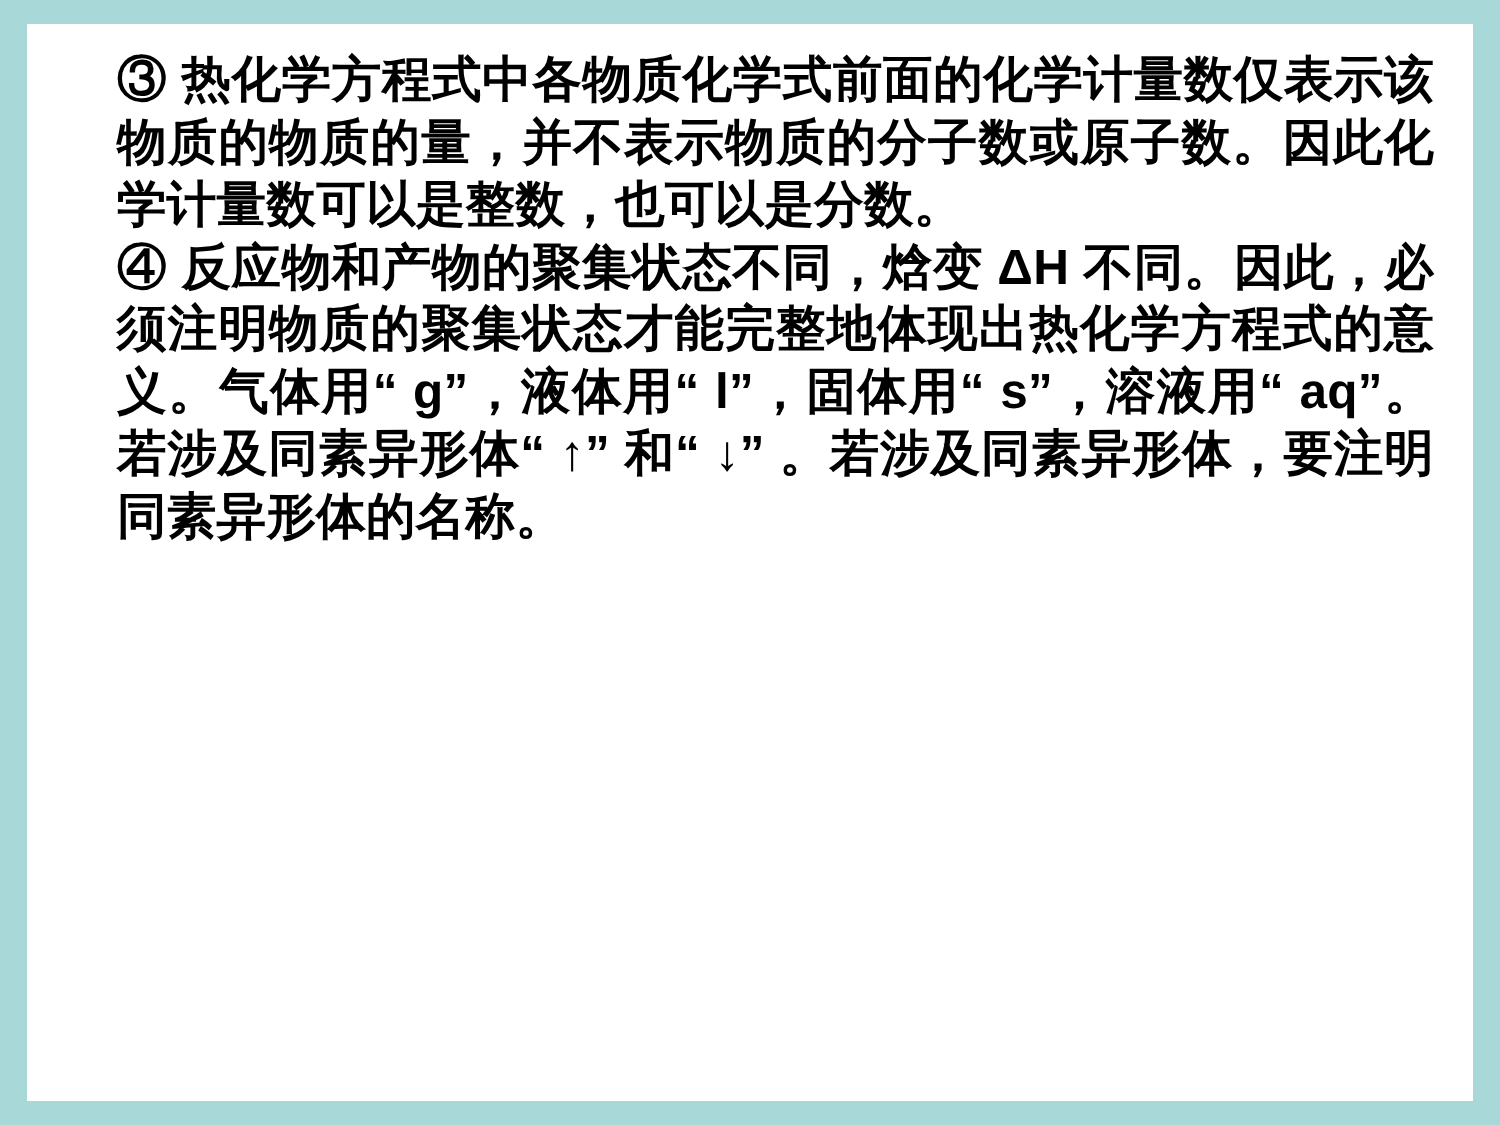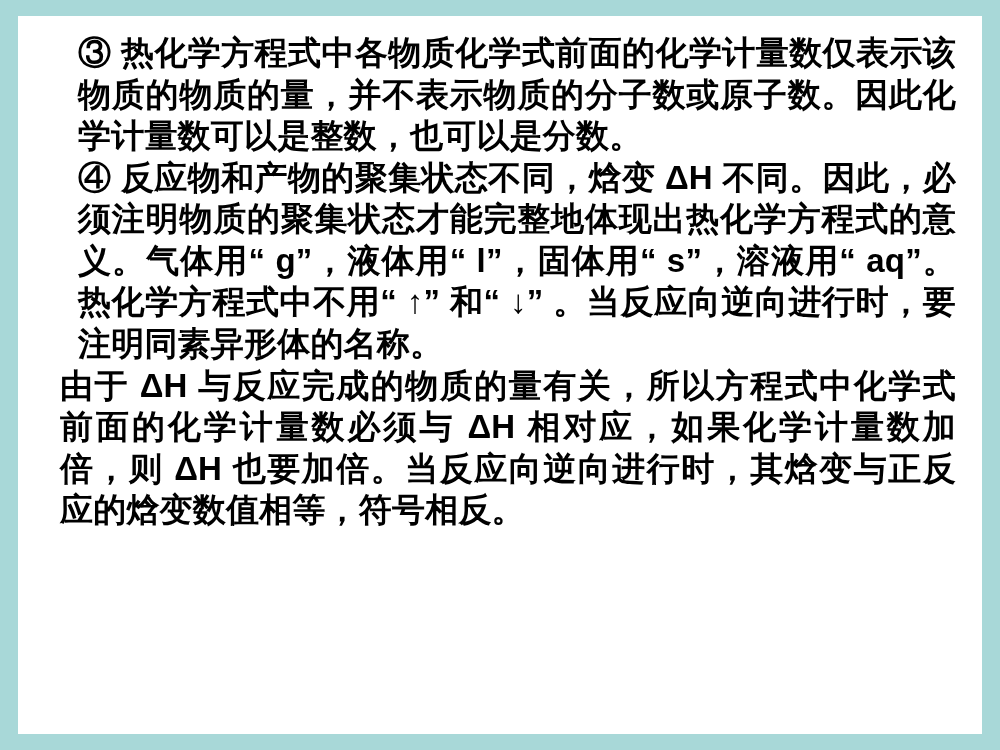--- a/index.html
+++ b/index.html
@@ -52,17 +52,16 @@
     padding-left: 16px;
   }
 </style>
 </head>
 <body>
 
 <div class="slide">
   <div class="slide-inner">
     <div class="body-text">
       <p class="para indent">③ 热化学方程式中各物质化学式前面的化学计量数仅表示该物质的物质的量，并不表示物质的分子数或原子数。因此化学计量数可以是整数，也可以是分数。</p>
-      <p class="para indent">④ 反应物和产物的聚集状态不同，焓变 ΔH 不同。因此，必须注明物质的聚集状态才能完整地体现出热化学方程式的意义。气体用“ g”，液体用“ l”，固体用“ s”，溶液用“ aq”。热化学方程式中不用“ ↑”  和“ ↓” 。当反应向逆向进行时，要注明同素异形体的名称。</p>
-      <p class="para small-indent">由于 ΔH 与反应完成的物质的量有关，所以方程式中化学式前面的化学计量数必须与 ΔH 相对应，如果化学计量数加倍，则 ΔH 也要加倍。当反应向逆向进行时，其焓变与正反应的焓变数值相等，符号相反。</p>
+      <p class="para indent">④ 反应物和产物的聚集状态不同，焓变 ΔH 不同。因此，必须注明物质的聚集状态才能完整地体现出热化学方程式的意义。气体用“ g”，液体用“ l”，固体用“ s”，溶液用“ aq”。若涉及同素异形体“ ↑”  和“ ↓” 。若涉及同素异形体，要注明同素异形体的名称。</p>
     </div>
   </div>
 </div>
 
 </body></html>

